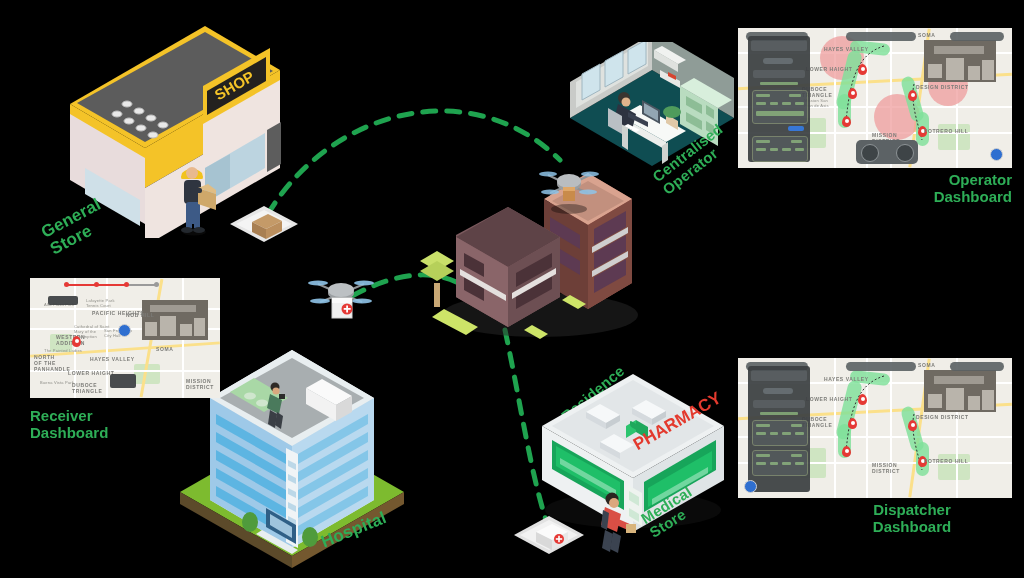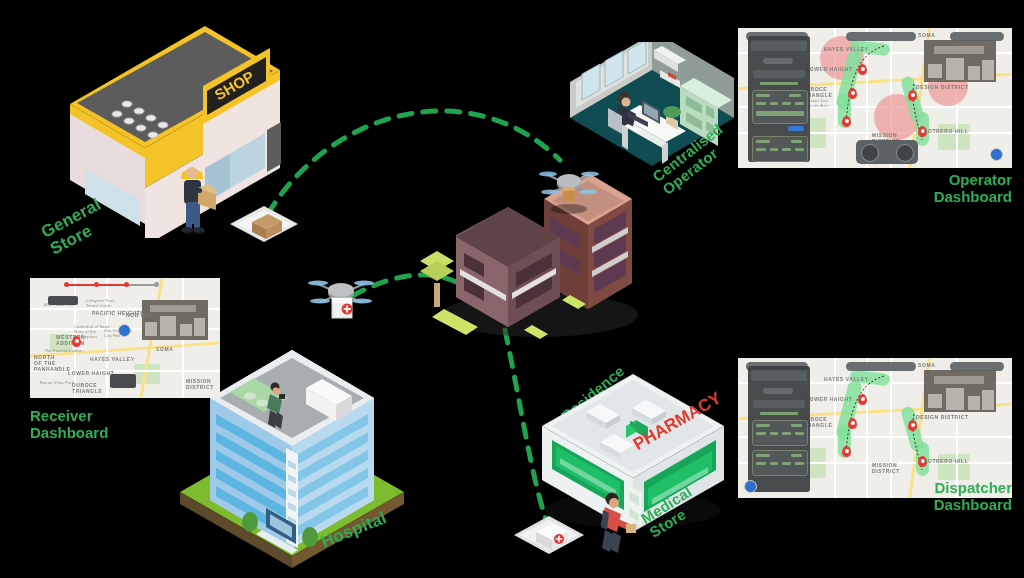--- a/index.html
+++ b/index.html
@@ -611,16 +611,16 @@
         <div class="ctrltext" style="left:3px;top:3px;width:14px;height:3px;"></div>
         <div class="ctrltext" style="left:38px;top:3px;width:11px;height:3px;"></div>
         <div class="ctrltext" style="left:3px;top:11px;width:10px;height:3px;"></div>
         <div class="ctrltext" style="left:17px;top:11px;width:8px;height:3px;"></div>
         <div class="ctrltext" style="left:29px;top:11px;width:9px;height:3px;"></div>
         <div class="ctrltext" style="left:42px;top:11px;width:9px;height:3px;"></div>
       </div>
     </div>
     <div class="fab" style="left:6px;top:122px;background:#2f6fd0;"></div>
   </div>
-  <div class="dash-label" style="position:absolute;left:812px;top:480px;width:200px;text-align:right;white-space:pre-line;">Dispatcher
+  <div class="dash-label" style="position:absolute;left:812px;top:502px;width:200px;text-align:center;white-space:pre-line;">Dispatcher
 Dashboard</div>
 
 </div>
 
 </body></html>

